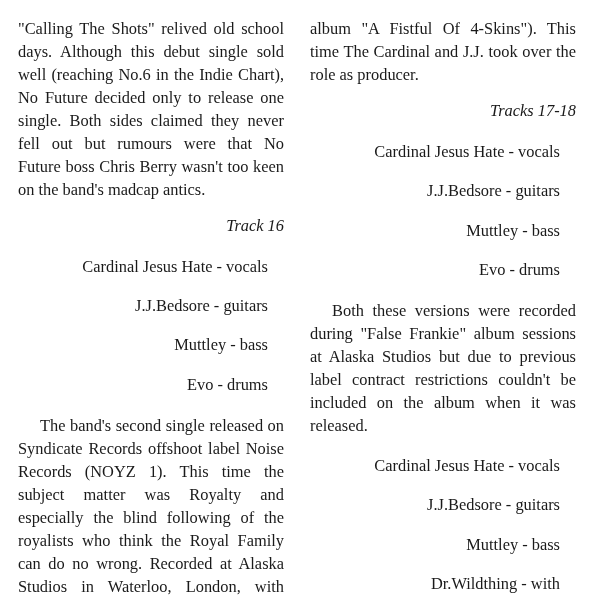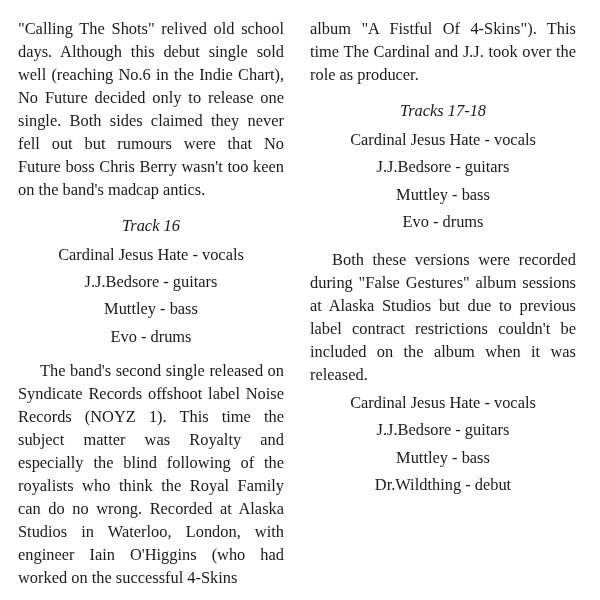--- a/index.html
+++ b/index.html
@@ -39,27 +39,27 @@
   p.indent {
     text-indent: 22px;
   }
   p.noindent {
     text-indent: 0;
   }
   .heading {
     margin: 13px 0 2px 0;
     font-size: 16.4px;
     font-style: italic;
-    text-align: center;
+    text-align: right;
     line-height: 1.35;
   }
   .credit {
-    margin: 4px;
+    margin: 16px;
     font-size: 16.4px;
-    text-align: center;
+    text-align: right;
     line-height: 1.42;
   }
   .gap-s { height: 9px; }
   .gap-m { height: 15px; }
   .credits-block { margin-bottom: 3px; }
 </style>
 </head>
 <body>
 
 <div class="page">
@@ -91,28 +91,28 @@
 
     <div class="credits-block">
       <div class="credit">Cardinal Jesus Hate - vocals</div>
       <div class="credit">J.J.Bedsore - guitars</div>
       <div class="credit">Muttley - bass</div>
       <div class="credit">Evo - drums</div>
     </div>
 
     <div class="gap-s"></div>
 
-    <p class="indent">Both these versions were recorded during "False Gestures" album sessions at Alaska Studios but due to previous label contract restrictions couldn't be included on the album when it was released.</p>
+    <p class="indent">Both these versions were recorded during "False Frankie" album sessions at Alaska Studios but due to previous label contract restrictions couldn't be included on the album when it was released.</p>
 
 
     <div class="credits-block">
       <div class="credit">Cardinal Jesus Hate - vocals</div>
       <div class="credit">J.J.Bedsore - guitars</div>
       <div class="credit">Muttley - bass</div>
-      <div class="credit">Dr.Wildthing - debut</div>
+      <div class="credit">Dr.Wildthing - with</div>
     </div>
 
     <div class="gap-s"></div>
 
 
   </div>
 
 </div>
 
 </body></html>

